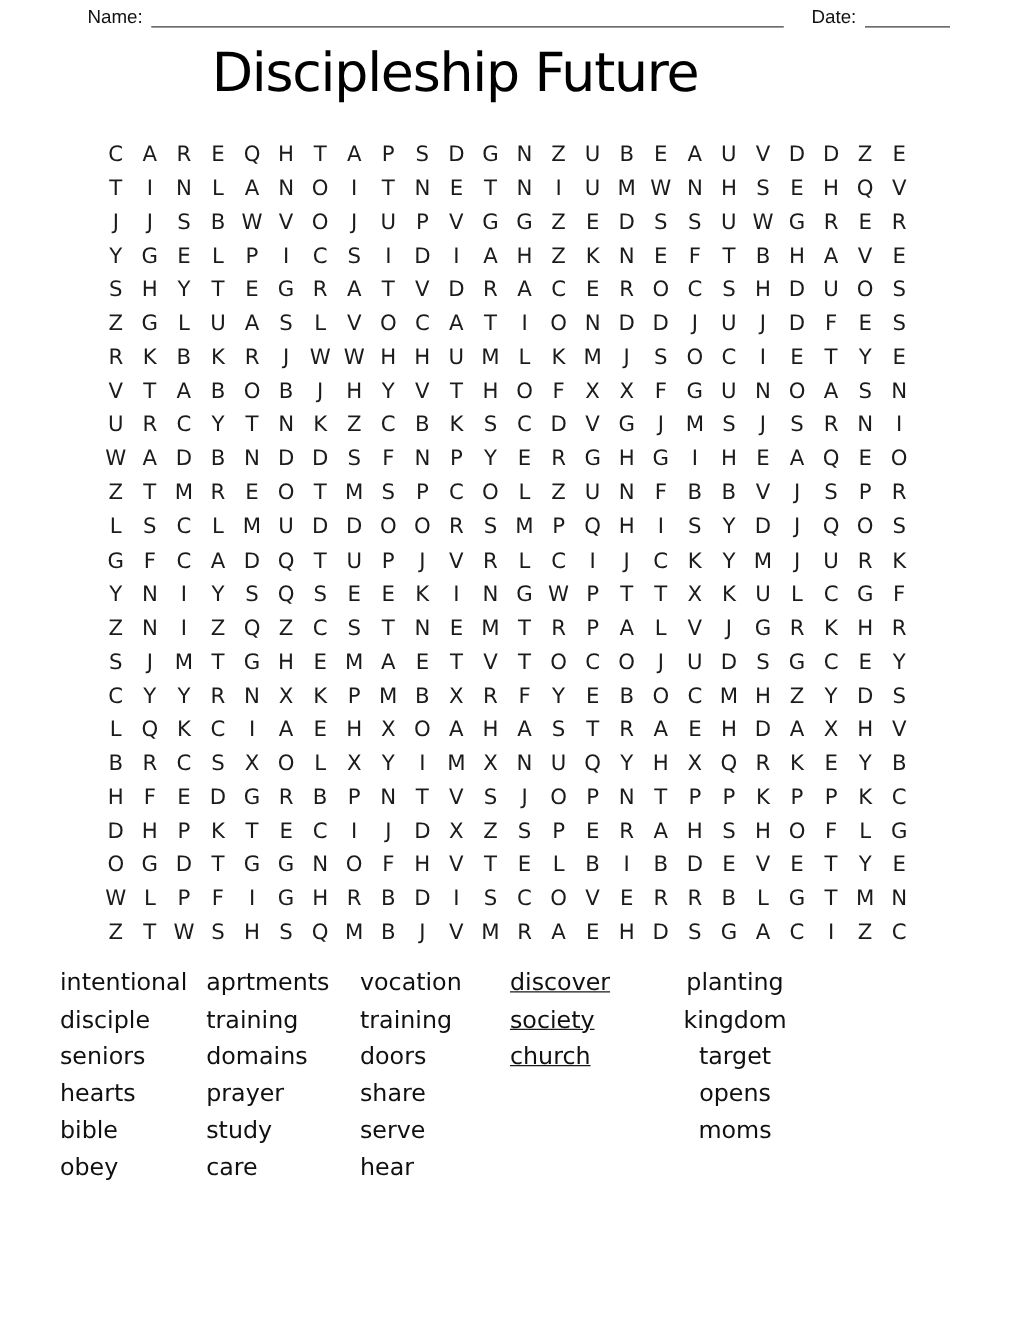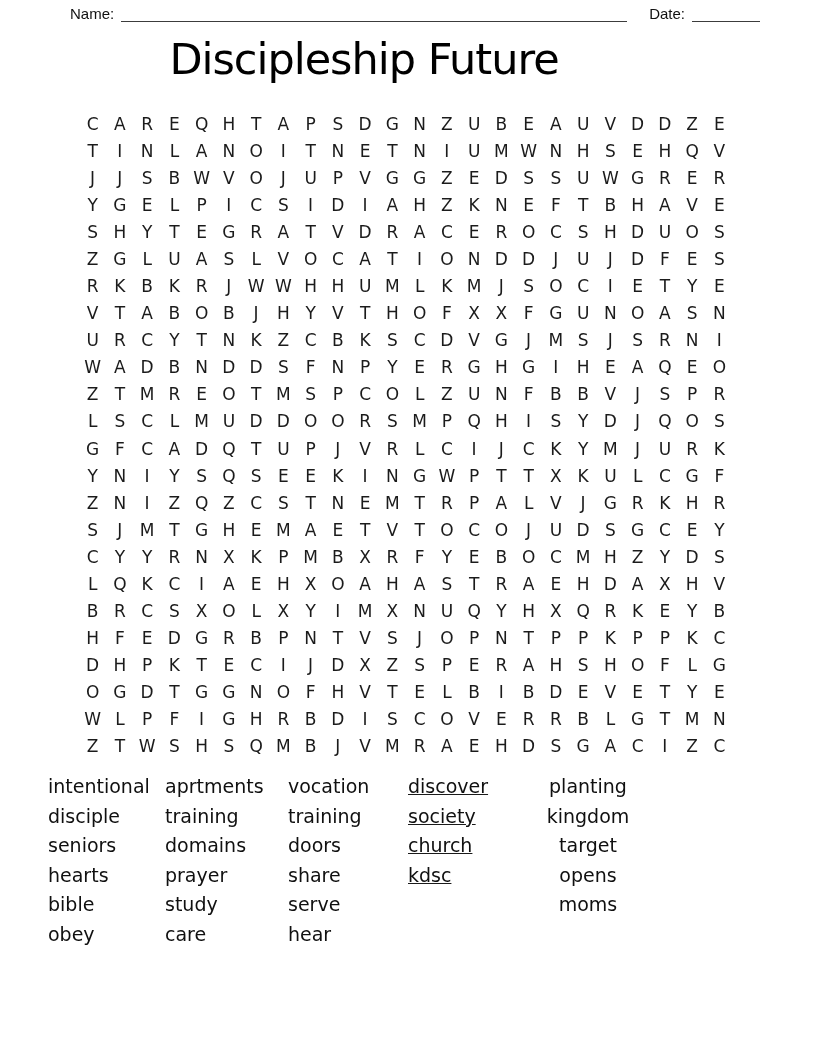--- a/index.html
+++ b/index.html
@@ -686,21 +686,20 @@
         <div class="word">training</div>
         <div class="word">doors</div>
         <div class="word">share</div>
         <div class="word">serve</div>
         <div class="word">hear</div>
       </div>
       <div class="word-col">
         <div class="word">discover</div>
         <div class="word">society</div>
         <div class="word">church</div>
-        <div class="word">kdsc</div>
       </div>
       <div class="word-col">
         <div class="word">planting</div>
         <div class="word">kingdom</div>
         <div class="word">target</div>
         <div class="word">opens</div>
         <div class="word">moms</div>
       </div>
     </div>
 

